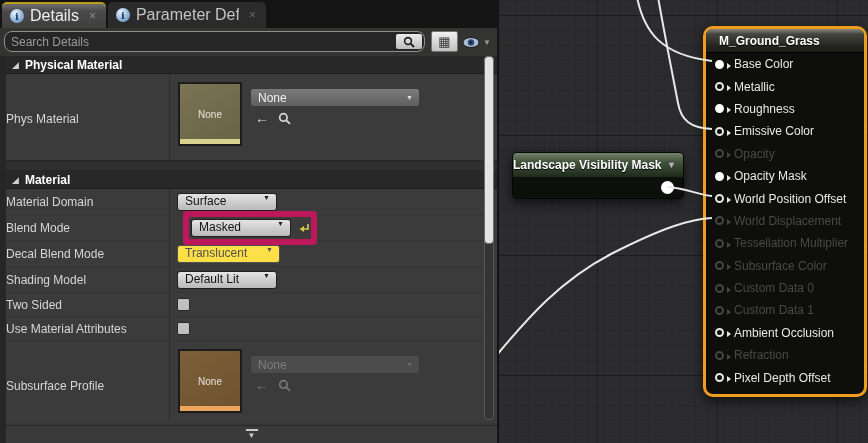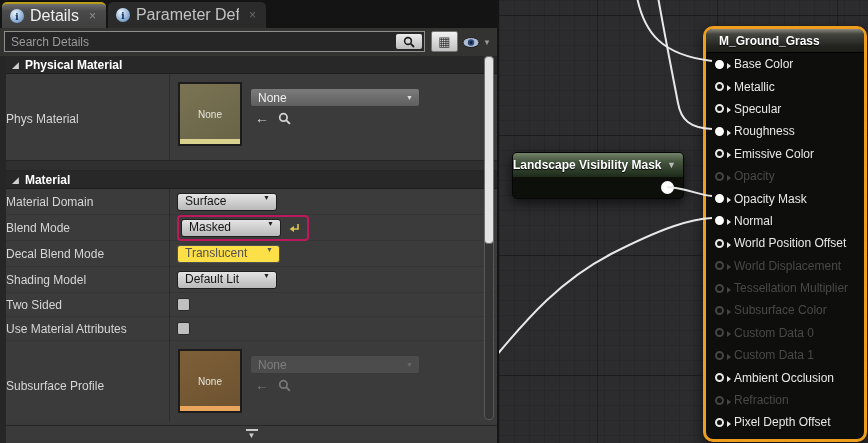--- a/index.html
+++ b/index.html
@@ -18,21 +18,21 @@
   .tab-icon{flex:none;width:14px;height:14px;border-radius:50%;
      background:radial-gradient(circle at 35% 30%,#eaf4ff,#86a9d2 65%,#5d80aa);
      color:#17365e;font-size:10px;font-weight:bold;font-family:"DejaVu Serif",serif;
      display:flex;align-items:center;justify-content:center}
   .tab-close{font-size:12px;color:#8f8f8f;margin-left:4px}
   .tab.inactive .tab-close{color:#6a6a6a}
   .tab.inactive{width:158px}
 
   .toolbar-row{position:absolute;left:-6px;top:28px;width:497px;height:28px;background:#333332}
   .search-box{position:absolute;left:4px;top:3px;width:421px;height:21px;background:#262626;
-     border:1px solid #8f8f8f;border-radius:0}
+     border:1px solid #8f8f8f;border-radius:8px}
   .search-box input{position:absolute;left:6px;top:0;width:380px;height:19px;background:transparent;border:none;
      outline:none;color:#c9c9c9;font-size:12px;font-family:inherit}
   .search-box input::placeholder{color:#9a9a9a}
   .search-mag{position:absolute;right:2px;top:2px;width:26px;height:15px;border-radius:2px;
      background:linear-gradient(180deg,#ececec,#bdbdbd);display:flex;align-items:center;justify-content:center;color:#1e1e1e}
   .btn-list{position:absolute;left:431px;top:3px;width:27px;height:21px;border-radius:2px;border:1px solid #737373;
      background:linear-gradient(180deg,#f1f1f1,#c1c1c1);color:#3a3a3a;font-size:13px;line-height:19px;text-align:center;cursor:pointer}
   .btn-eye{position:absolute;left:462px;top:5px;width:32px;height:18px;display:flex;align-items:center;gap:3px;cursor:pointer}
   .eye-caret{font-size:8px;color:#9a9a9a}
 
@@ -51,21 +51,21 @@
   
   .combo{position:relative;width:100px;height:18px;margin-left:8px;border-radius:3px;border:1px solid #1f1f1f;
      background:linear-gradient(180deg,#e4e4e4,#b9b9b9);display:flex;align-items:flex-start;cursor:pointer}
   .combo-text{flex:1;padding-left:7px;font-size:12px;color:#141414}
   .combo-caret{flex:none;font-size:7px;color:#222;padding-right:6px}
   .combo.disabled{background:#fde047;border-color:#4f4f4f}
   .combo.disabled .combo-text{color:#525252}
   .combo.disabled .combo-caret{color:#565656}
   .combo.wide{width:103px}
 
-  .hl-box{display:flex;align-items:center;margin-left:8px;padding:2px 7px 2px 2px;border:2px solid #be185d;border-radius:4px}
+  .hl-box{display:flex;align-items:center;margin-left:14px;padding:2px 1px 2px 2px;border:6px solid #be185d;border-radius:4px}
   .hl-box .combo{margin-left:0}
   .reset-btn{margin-left:7px;cursor:pointer;display:flex}
 
   .checkbox{width:13px;height:13px;margin-left:8px;background:#bfbfbf;border:1px solid #2a2a2a;border-radius:2px;cursor:pointer}
 
   
   .asset-row{display:flex;padding:8px 0 9px 0}
   .asset-row .prow-label{padding-top:30px}
   .thumb{flex:none;width:64px;height:64px;margin-left:9px;border:2px solid #1c1c1c;position:relative;cursor:pointer;
      display:flex;align-items:center;justify-content:center}
@@ -318,44 +318,36 @@
       </div>
       <div class="mat-pins">
           <div class="pin-row pin-connected">
             <span class="pin-icon"></span>
             <span class="pin-label">Base Color</span>
           </div>
           <div class="pin-row pin-open">
             <span class="pin-icon"></span>
             <span class="pin-label">Metallic</span>
           </div>
-          <div class="pin-row pin-open">
-            <span class="pin-icon"></span>
-            <span class="pin-label">Specular</span>
-          </div>
           <div class="pin-row pin-connected">
             <span class="pin-icon"></span>
             <span class="pin-label">Roughness</span>
           </div>
           <div class="pin-row pin-open">
             <span class="pin-icon"></span>
             <span class="pin-label">Emissive Color</span>
           </div>
           <div class="pin-row pin-disabled">
             <span class="pin-icon"></span>
             <span class="pin-label">Opacity</span>
           </div>
           <div class="pin-row pin-connected">
             <span class="pin-icon"></span>
             <span class="pin-label">Opacity Mask</span>
           </div>
-          <div class="pin-row pin-connected">
-            <span class="pin-icon"></span>
-            <span class="pin-label">Normal</span>
-          </div>
           <div class="pin-row pin-open">
             <span class="pin-icon"></span>
             <span class="pin-label">World Position Offset</span>
           </div>
           <div class="pin-row pin-disabled">
             <span class="pin-icon"></span>
             <span class="pin-label">World Displacement</span>
           </div>
           <div class="pin-row pin-disabled">
             <span class="pin-icon"></span>

